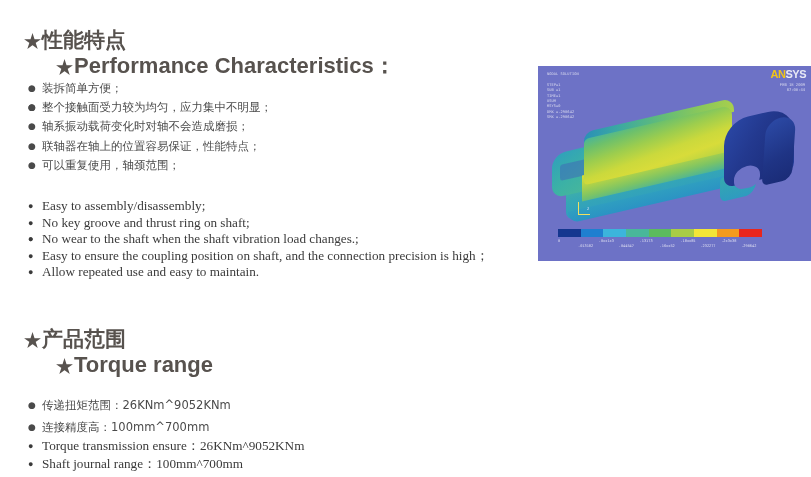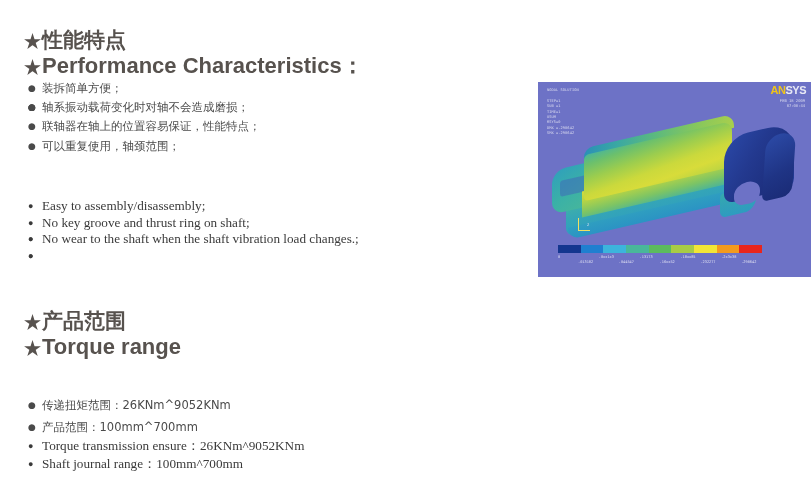--- a/index.html
+++ b/index.html
@@ -20,21 +20,21 @@
   .heading-block { position: absolute; }
   .h-cn, .h-en {
     color: #57524e;
     font-family: "Liberation Sans", sans-serif;
     font-weight: bold;
     letter-spacing: 0px;
     white-space: nowrap;
     line-height: 1.18;
   }
   .h-cn { font-size: 21px; }
-  .h-en { font-size: 22px; }
+  .h-en { font-size: 22px; margin-left: 32px; }
   .star {
     display: inline-block;
     font-size: 19px;
     line-height: 1;
     vertical-align: -1px;
     margin-right: 1px;
   }
 
   
   ul.blist {
@@ -99,21 +99,21 @@
     font-family: "Liberation Serif", "DejaVu Serif", serif;
     font-size: 13.2px;
     line-height: 18px;
   }
   .pr-en-list li .dot { color: #3a3a3a; font-size: 8px; }
 
   
   .fea {
     position: absolute;
     left: 538px;
-    top: 82px;
+    top: 66px;
     width: 273px;
     height: 195px;
     background: #6d72c6;
     overflow: hidden;
   }
   .fea-inner { position: absolute; inset: 0; }
 
   .fea-annot {
     position: absolute;
     left: 9px;
@@ -291,47 +291,47 @@
     <span class="star">★</span><span>性能特点</span>
   </div>
   <div class="h-en">
     <span class="star">★</span><span>Performance Characteristics：</span>
   </div>
 </div>
 
 <ul class="blist cn-list">
   <li><span class="dot">●</span><span>装拆简单方便；</span></li>
   <li><span class="dot">●</span></li>
-  <li><span class="dot">●</span></li>
+  <li><span class="dot">●</span><span>整个接触面受力较为均匀，应力集中不明显；</span></li>
   <li><span class="dot">●</span><span>轴系振动载荷变化时对轴不会造成磨损；</span></li>
   <li><span class="dot">●</span><span>联轴器在轴上的位置容易保证，性能特点；</span></li>
   <li><span class="dot">●</span><span>可以重复使用，轴颈范围；</span></li>
 </ul>
 
 <ul class="blist en-list">
   <li><span class="dot">●</span><span>Easy to assembly/disassembly;</span></li>
   <li><span class="dot">●</span><span>No key groove and thrust ring on shaft;</span></li>
   <li><span class="dot">●</span></li>
   <li><span class="dot">●</span><span>No wear to the shaft when the shaft vibration load changes.;</span></li>
-  <li><span class="dot">●</span></li>
-  <li><span class="dot">●</span></li>
+  <li><span class="dot">●</span><span>Easy to ensure the coupling position on shaft, and the connection precision is high；</span></li>
+  <li><span class="dot">●</span><span>Allow repeated use and easy to maintain.</span></li>
 </ul>
 
-<div class="heading-block" style="left:24px; top:309px;">
+<div class="heading-block" style="left:24px; top:327px;">
   <div class="h-cn">
     <span class="star">★</span><span>产品范围</span>
   </div>
   <div class="h-en">
     <span class="star">★</span><span>Torque range</span>
   </div>
 </div>
 
 <ul class="blist pr-cn-list">
   <li><span class="dot">●</span><span>传递扭矩范围：26KNm^9052KNm</span></li>
-  <li><span class="dot">●</span><span>产品范围：100mm^700mm</span></li>
+  <li><span class="dot">●</span><span>连接精度高：100mm^700mm</span></li>
 </ul>
 
 <ul class="blist pr-en-list">
   <li><span class="dot">●</span><span>Torque transmission ensure：26KNm^9052KNm</span></li>
   <li><span class="dot">●</span><span>Shaft journal range：100mm^700mm</span></li>
 </ul>
 
 <div class="fea">
   <div class="fea-inner">
 

